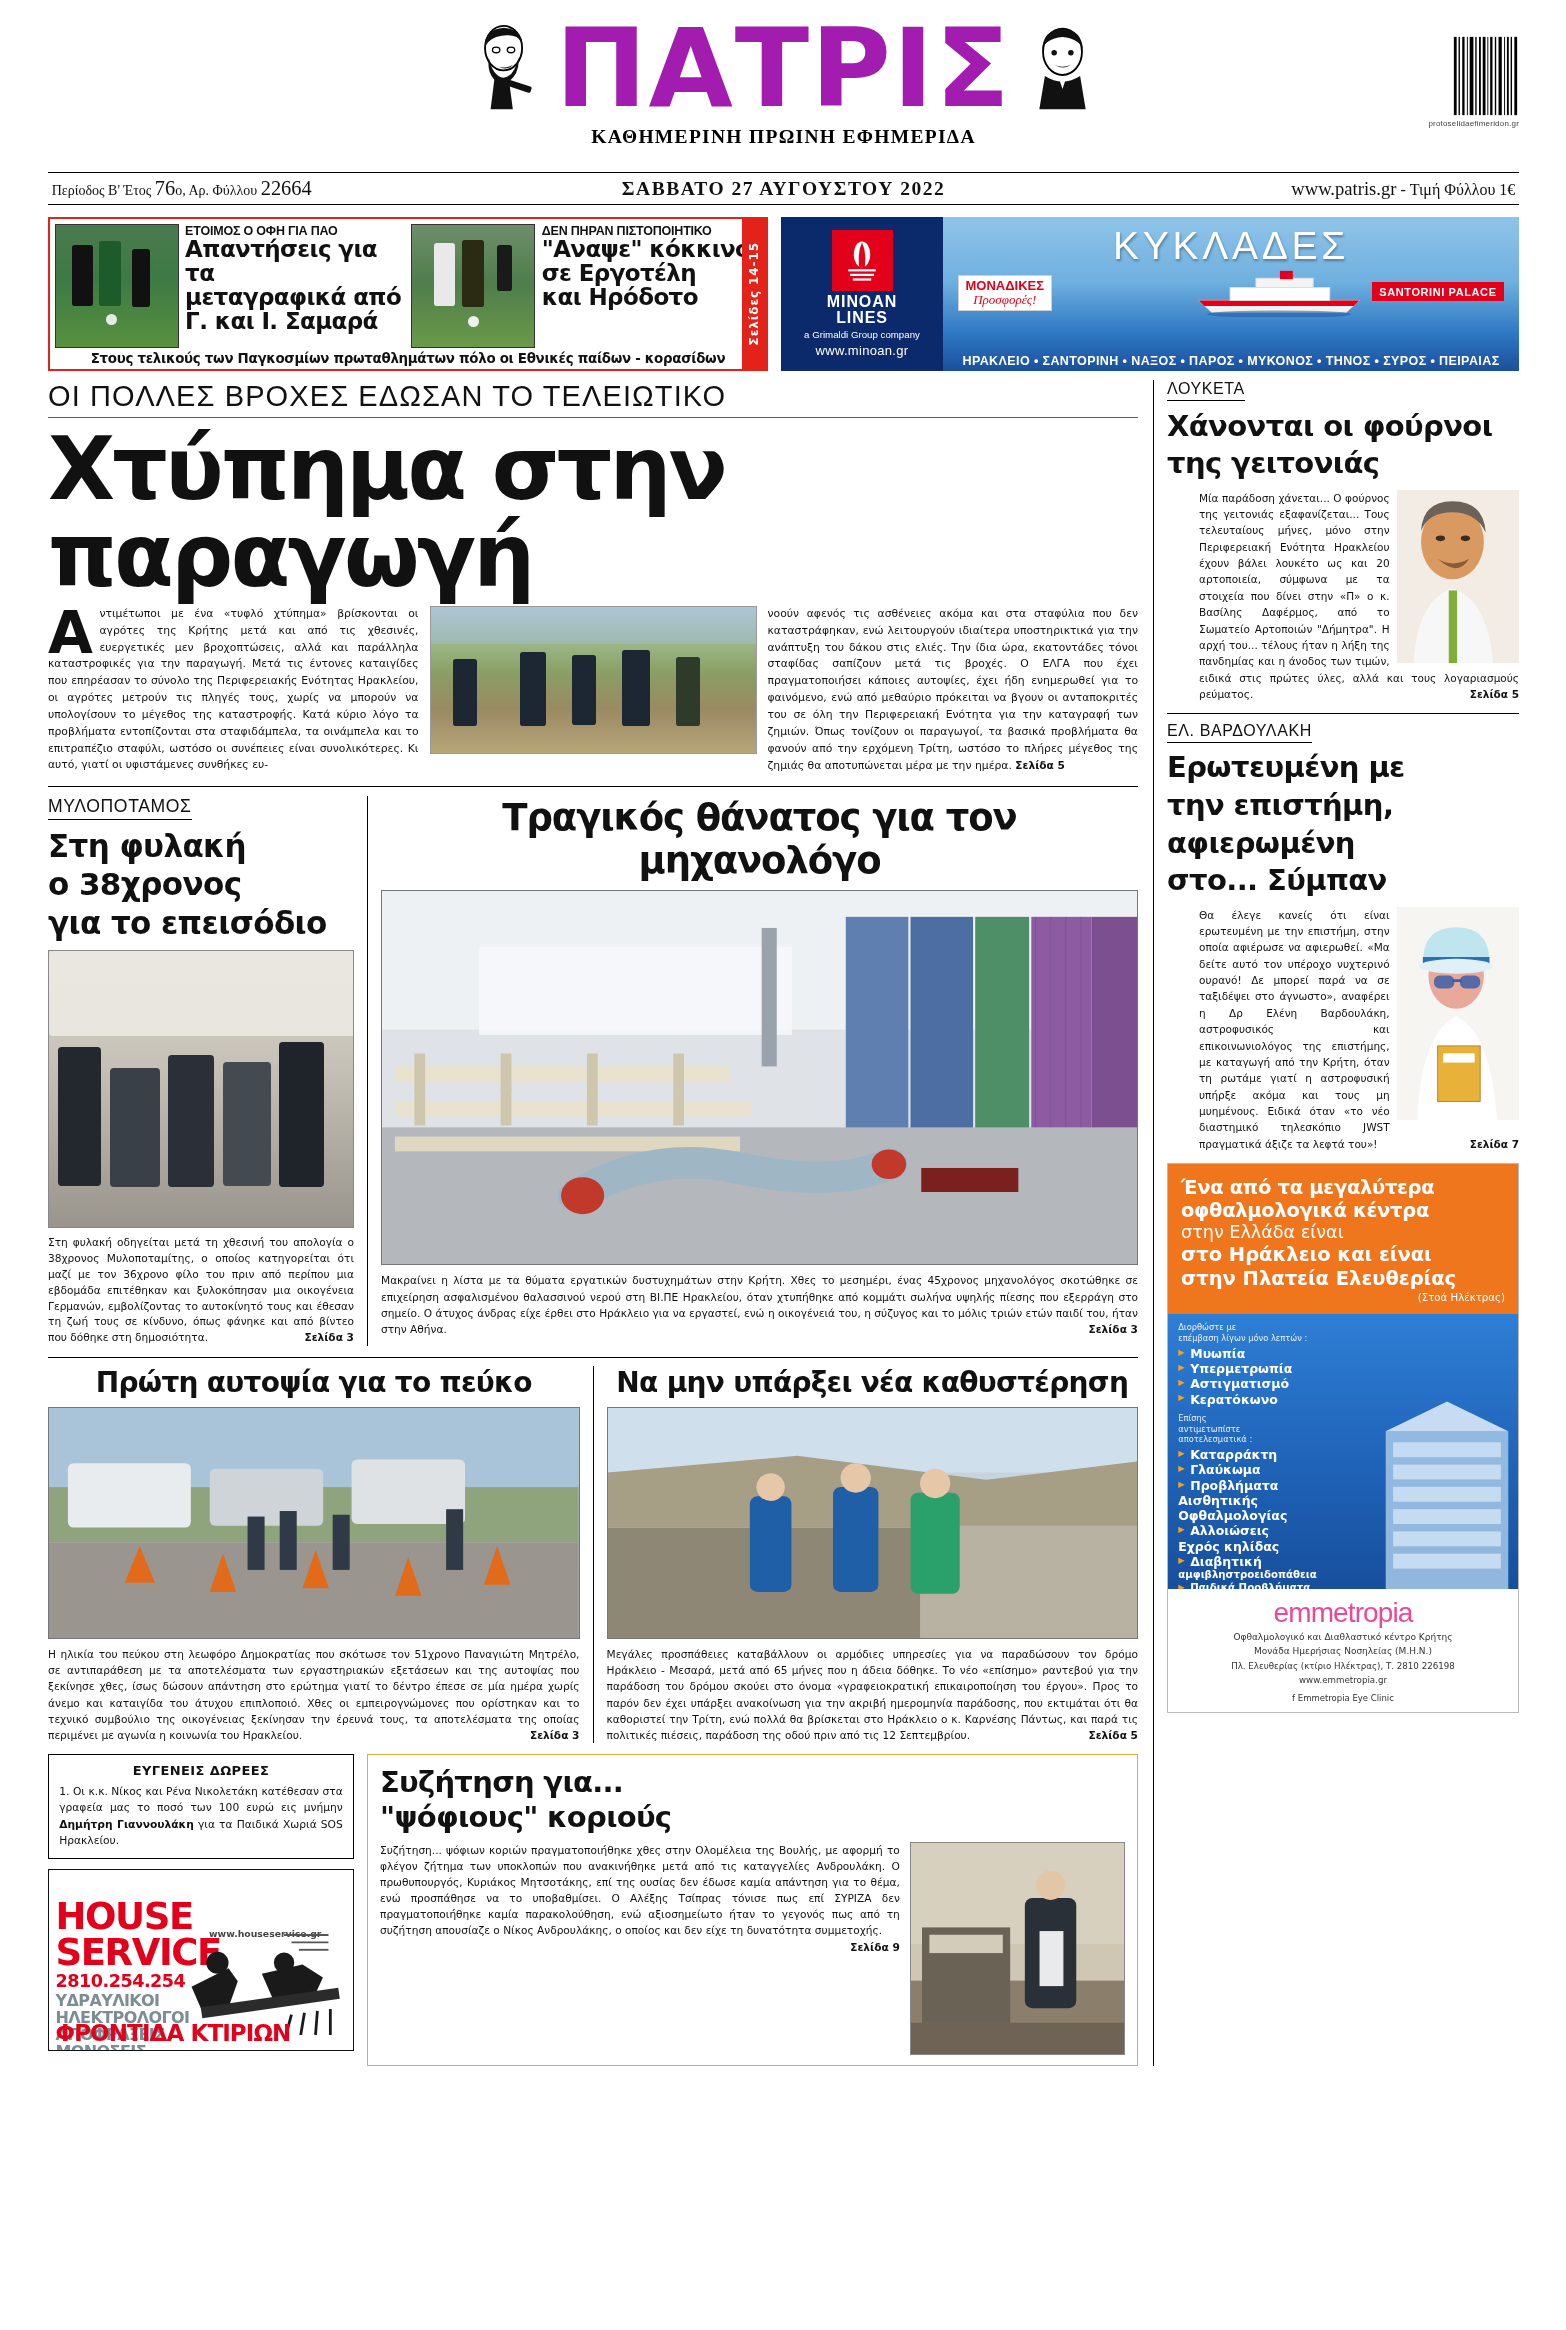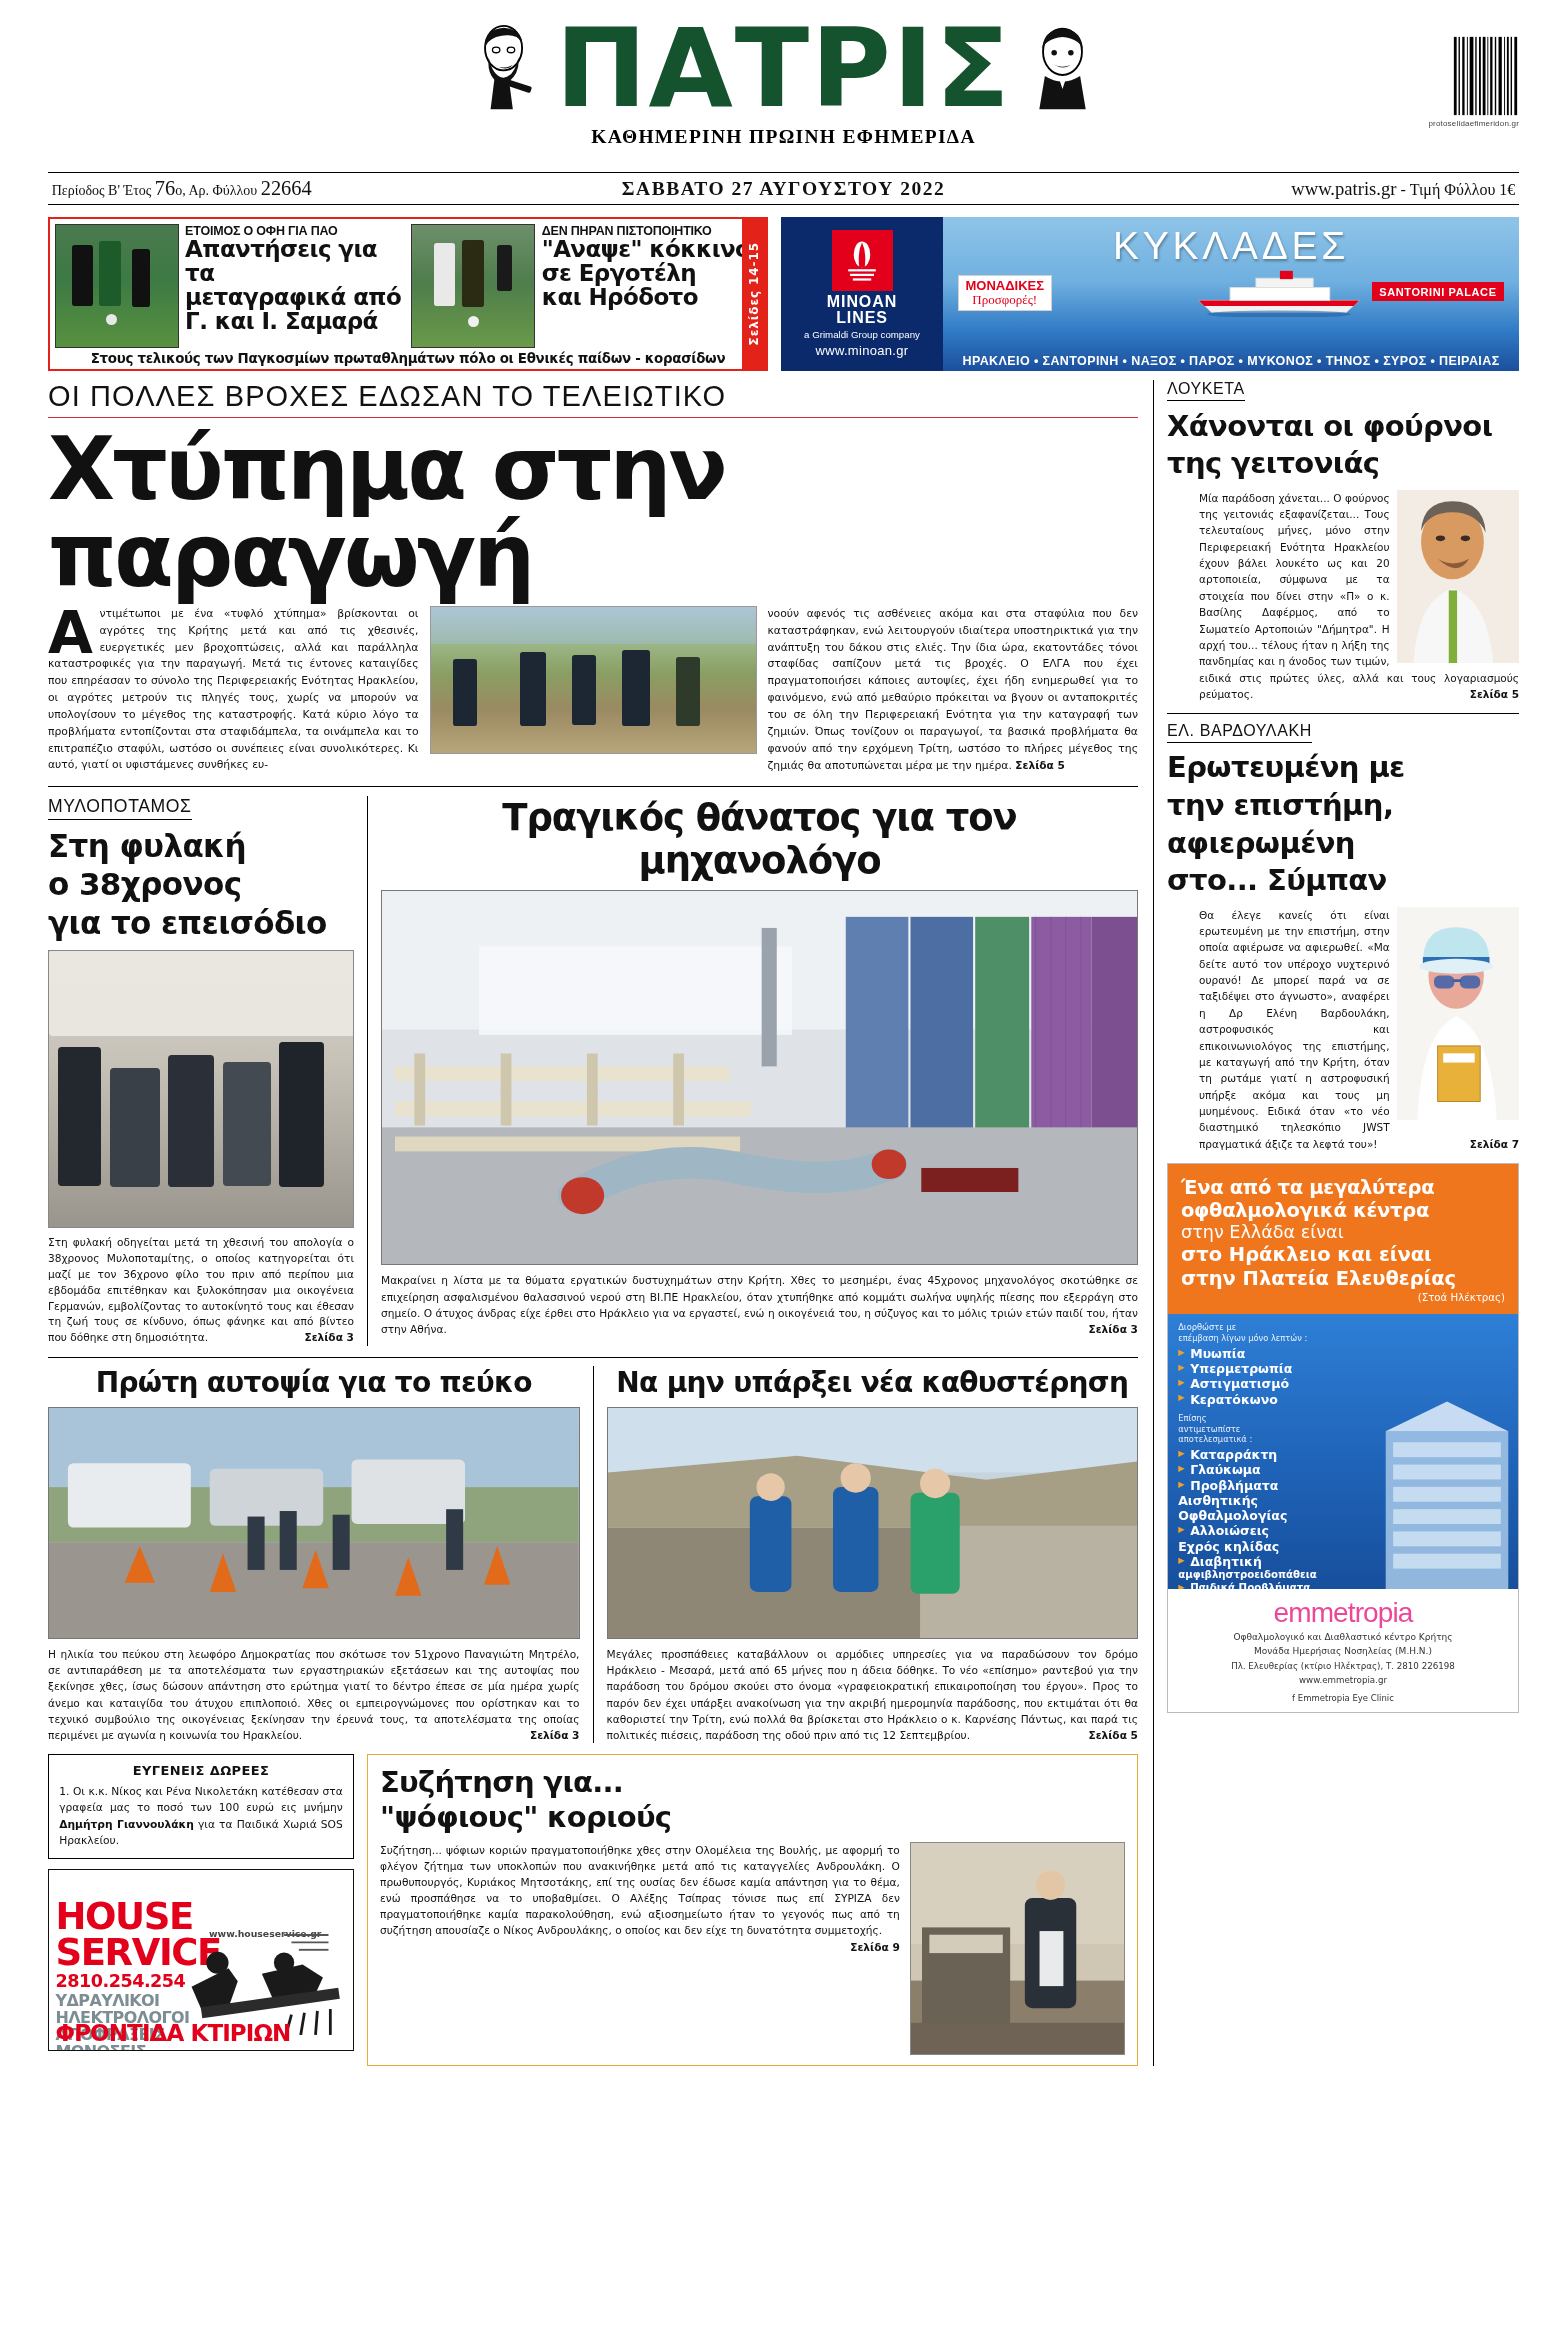--- a/index.html
+++ b/index.html
@@ -13,21 +13,21 @@
   }
   .page { position:relative; width:1567px; height:2330px; padding:0 48px; }
 
   
   .masthead { position:relative; height:172px; }
   .mast-center { position:absolute; left:0; right:0; top:16.7px; text-align:center; }
   .mast-title-row { display:flex; align-items:center; justify-content:center; gap:16.7px; }
   .mast-word {
     font-family:"DejaVu Sans", sans-serif;
     font-weight:bold; font-size:109px; letter-spacing:1.9px;
-    line-height:0.95; color:#14532d;
+    line-height:0.95; color:#a21caf;
   }
   .mast-face { width:69px; height:89px; }
   .mast-sub {
     font-family:"Liberation Serif", serif; font-weight:bold;
     font-size:19.5px; letter-spacing:1.3px; margin-top:5.6px; color:#000;
   }
   .barcode { position:absolute; right:0; top:35px; width:67px; height:82px; }
   .barcode .bars { width:100%; height:100%; }
   .barcode-label {
     position:absolute; right:0; top:119px; font-size:8px;
@@ -89,21 +89,21 @@
   .kyk-title {
     position:absolute; top:7.4px; left:0; right:0; text-align:center;
     font-size:39px; color:#fff; font-family:"Liberation Sans",sans-serif; letter-spacing:3.7px;
     text-shadow:0.9px 1.9px 2.8px rgba(0,0,0,.35);
   }
   .kyk-badge {
     position:absolute; left:15px; top:58px; background:#fff; border:0.9px solid #d0d0d0;
     padding:2.8px 6.5px; text-align:center; line-height:1.1;
   }
   .kyk-badge .b1 { color:#e2001a; font-size:13px; font-weight:bold; font-family:"Liberation Sans",sans-serif; }
-  .kyk-badge .b2 { color:#e2001a; font-size:13px; font-family:"Liberation Serif",serif; }
+  .kyk-badge .b2 { color:#e2001a; font-size:13px; font-style:italic; font-family:"Liberation Serif",serif; }
   .kyk-sp {
     position:absolute; right:15px; top:65px; background:#e2001a; color:#fff;
     font-size:11px; font-weight:bold; padding:3.7px 7.4px; letter-spacing:0.6px;
     font-family:"Liberation Sans",sans-serif;
   }
   .kyk-ship { position:absolute; left:43%; top:52px; width:176px; height:48px; }
   .kyk-ports {
     position:absolute; left:0; right:0; bottom:2.8px; text-align:center;
     color:#fff; font-size:12.5px; font-weight:bold; letter-spacing:0.4px;
     font-family:"Liberation Sans",sans-serif;

